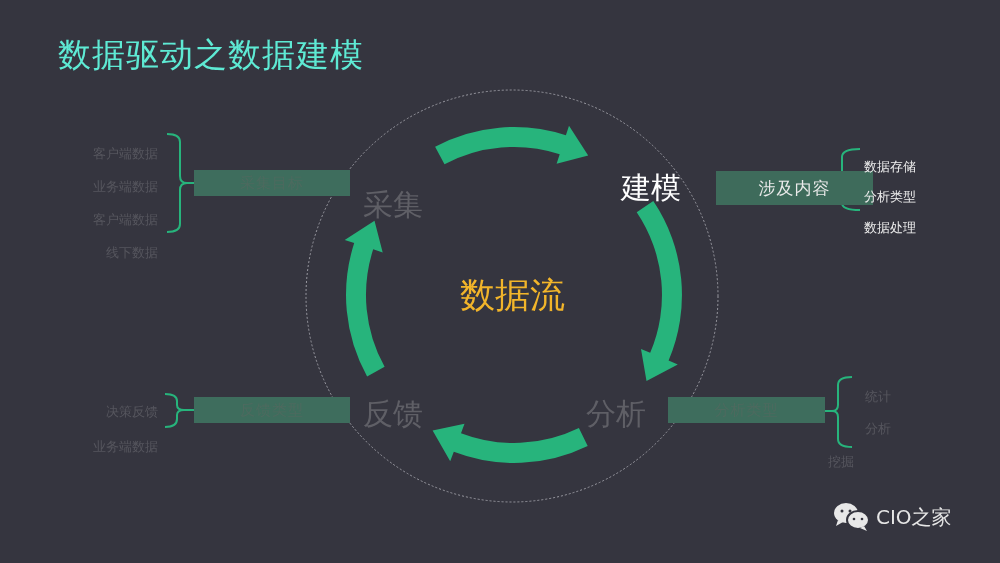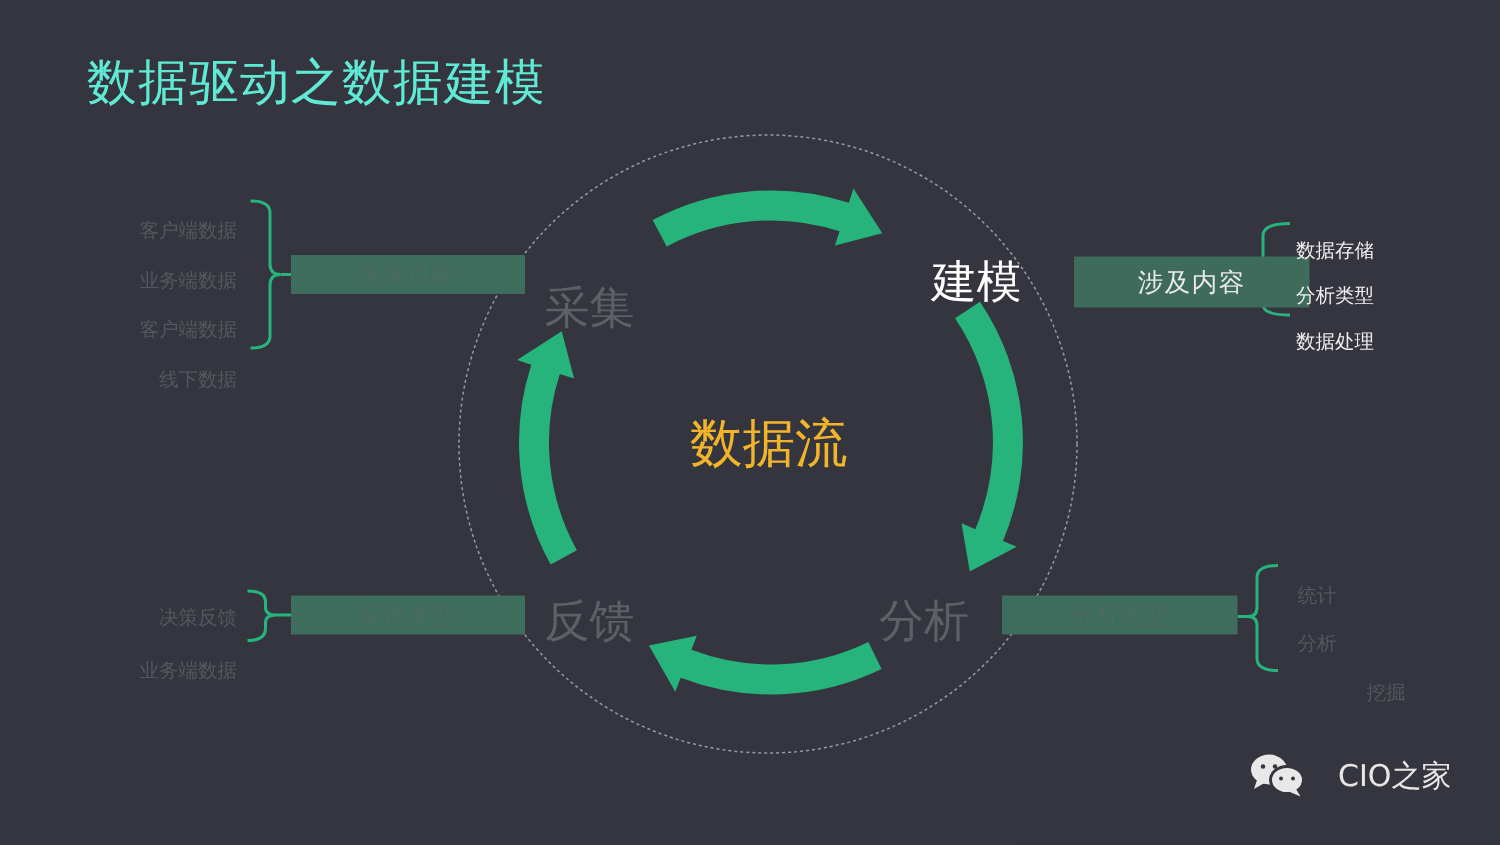--- a/index.html
+++ b/index.html
@@ -27,21 +27,21 @@
     font-size: 15px; display: flex; align-items: center; justify-content: center;
     letter-spacing: 1px;
   }
   .box.active { background: #3e6b5b; color: #eaeaea; font-size: 17px; }
   .item { position: absolute; font-size: 13px; color: #56565e; margin-top: 17px; }
   .item.active { color: #eeeeee; }
   .item.right { text-align: left; }
   .item.left { text-align: right; width: 90px; }
   .watermark {
     position: absolute; left: 832px; top: 502px;
-    display: flex; align-items: center; gap: 20px;
+    display: flex; align-items: center; gap: 4px;
     color: #e6e6e6; font-size: 20px;
   }
   .wm-icon { width: 40px; height: 30px; position: relative; }
 </style>
 </head>
 <body>
 
 <div class="title">数据驱动之数据建模</div>
 
 <svg class="diagram" width="1000" height="563">
@@ -96,21 +96,21 @@
 
 <div class="item left" style="left:68px; top:386px;">决策反馈</div>
 <div class="item left" style="left:68px; top:421px;">业务端数据</div>
 
 <div class="item right active" style="left:864px; top:141px;font-family:Liberation Mono, monospace;">数据存储</div>
 <div class="item right active" style="left:864px; top:171px;">分析类型</div>
 <div class="item right active" style="left:864px; top:202px;">数据处理</div>
 
 <div class="item right" style="left:865px; top:371px;">统计</div>
 <div class="item right" style="left:865px; top:403px;">分析</div>
-<div class="item right" style="left:911px; top:436px;">挖掘</div>
+<div class="item right" style="left:828px; top:436px;">挖掘</div>
 
 <div class="watermark">
   <svg class="wm-icon" width="40" height="30" viewBox="0 0 40 30">
     <ellipse cx="14" cy="11" rx="12" ry="10" fill="#e8e8e8"></ellipse>
     <path d="M6,18 L4,24 L11,20 Z" fill="#e8e8e8"></path>
     <ellipse cx="26" cy="18" rx="11" ry="9" fill="#e8e8e8" stroke="#35353f" stroke-width="2"></ellipse>
     <path d="M32,24 L35,29 L28,26 Z" fill="#e8e8e8"></path>
     <circle cx="10" cy="9" r="1.5" fill="#35353f"></circle>
     <circle cx="18" cy="9" r="1.5" fill="#35353f"></circle>
     <circle cx="22" cy="17" r="1.3" fill="#35353f"></circle>

